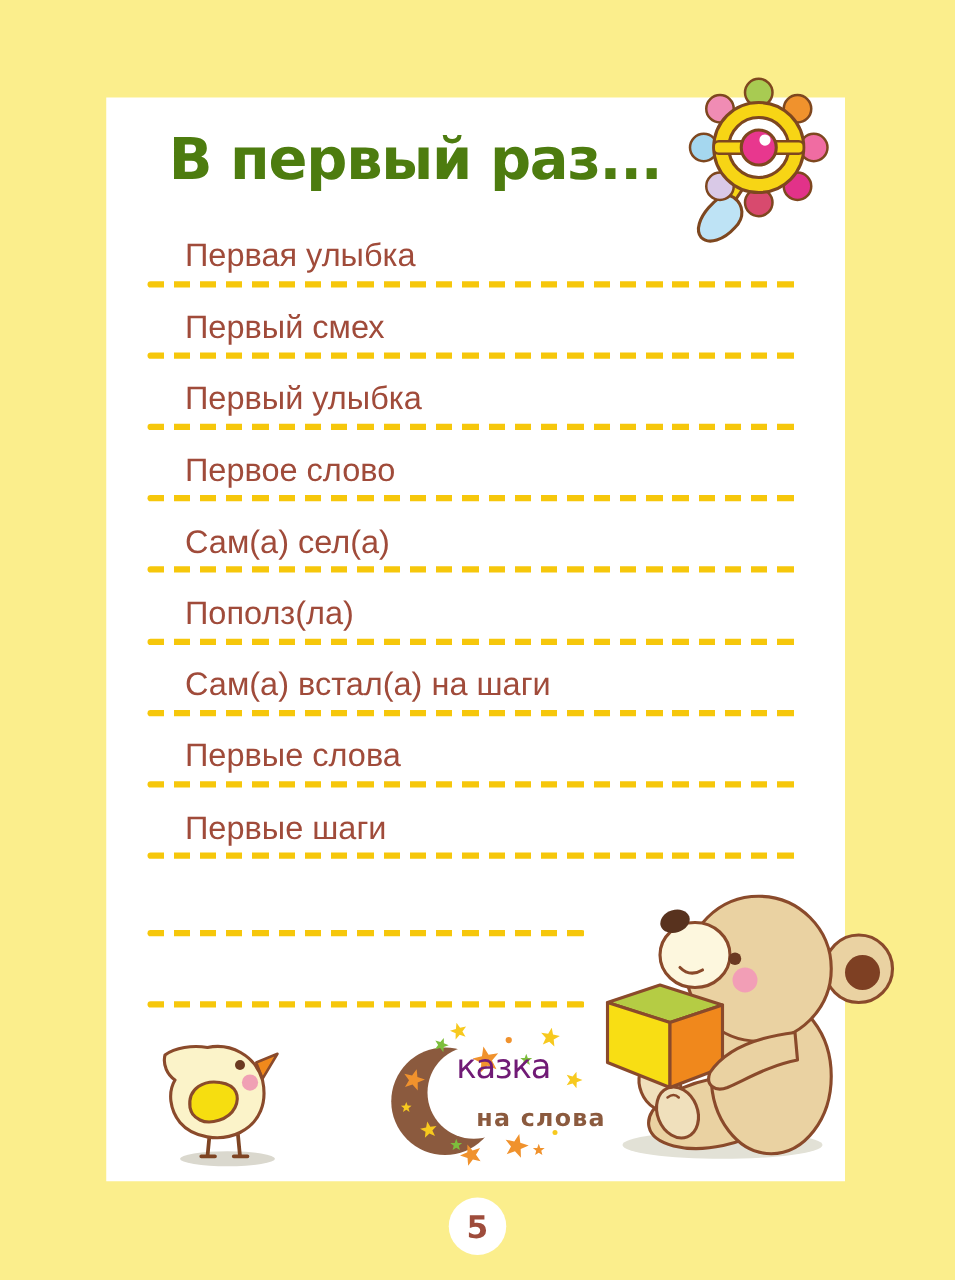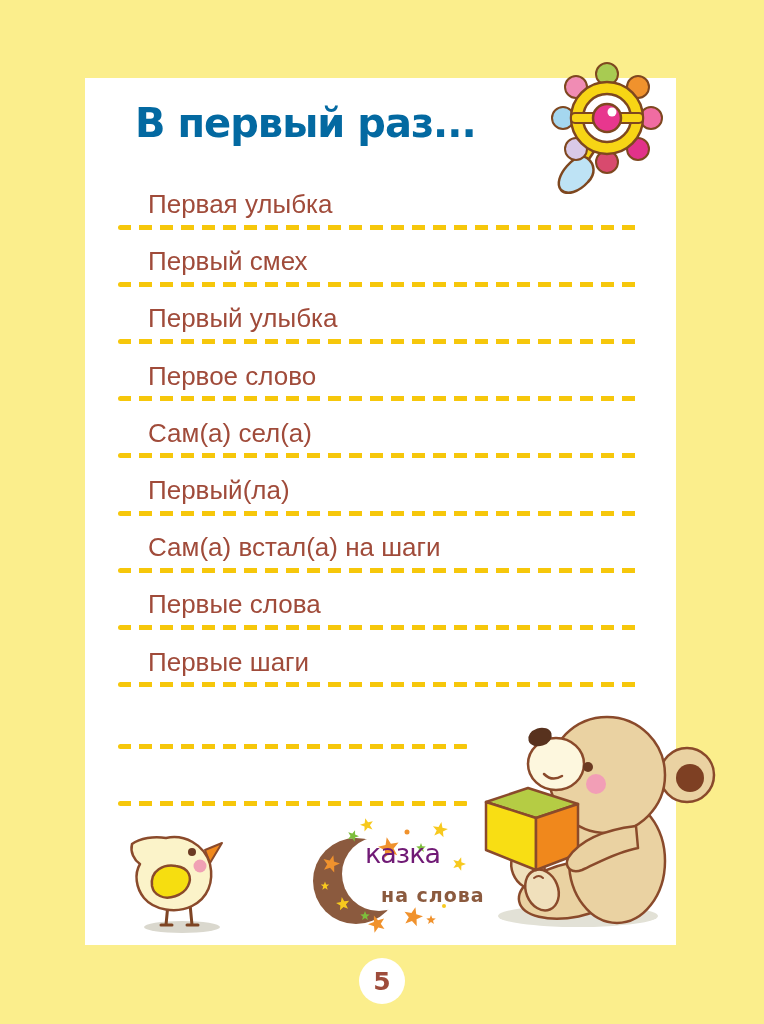--- a/index.html
+++ b/index.html
@@ -8,22 +8,22 @@
     background:#FBEE8C;
     font-family:"Liberation Sans",sans-serif;
   }
   .card{
     position:absolute;left:85px;top:78px;width:591px;height:867px;
     background:#ffffff;z-index:1;
   }
   .title{
     position:absolute;left:50px;top:22px;margin:0;
     font-family:"DejaVu Sans",sans-serif;
-    font-size:40px;font-weight:bold;letter-spacing:-1px;
-    color:#0369a1;white-space:nowrap;
+    font-size:46px;font-weight:bold;letter-spacing:-1px;
+    color:#4d7c0f;white-space:nowrap;
   }
   .rows{position:absolute;left:33px;top:112px;width:522px;}
   .row{height:57.2px;display:flex;flex-direction:column;}
   .mlabel{
     font-size:26px;color:#A04B3A;line-height:1.1;
     padding-left:30px;margin-bottom:6px;white-space:nowrap;
   }
   .dash-line{
     height:5px;border-radius:3px;
     background-image:repeating-linear-gradient(90deg,#F6C70B 0,#F6C70B 13px,transparent 13px,transparent 21px);
@@ -78,21 +78,21 @@
       </div>
       <div class="row">
         <div class="mlabel">Первое слово</div>
         <div class="dash-line"></div>
       </div>
       <div class="row">
         <div class="mlabel">Сам(а) сел(а)</div>
         <div class="dash-line"></div>
       </div>
       <div class="row">
-        <div class="mlabel">Первый(ла)</div>
+        <div class="mlabel">Пополз(ла)</div>
         <div class="dash-line"></div>
       </div>
       <div class="row">
         <div class="mlabel">Сам(а) встал(а) на шаги</div>
         <div class="dash-line"></div>
       </div>
       <div class="row">
         <div class="mlabel">Первые слова</div>
         <div class="dash-line"></div>
       </div>

